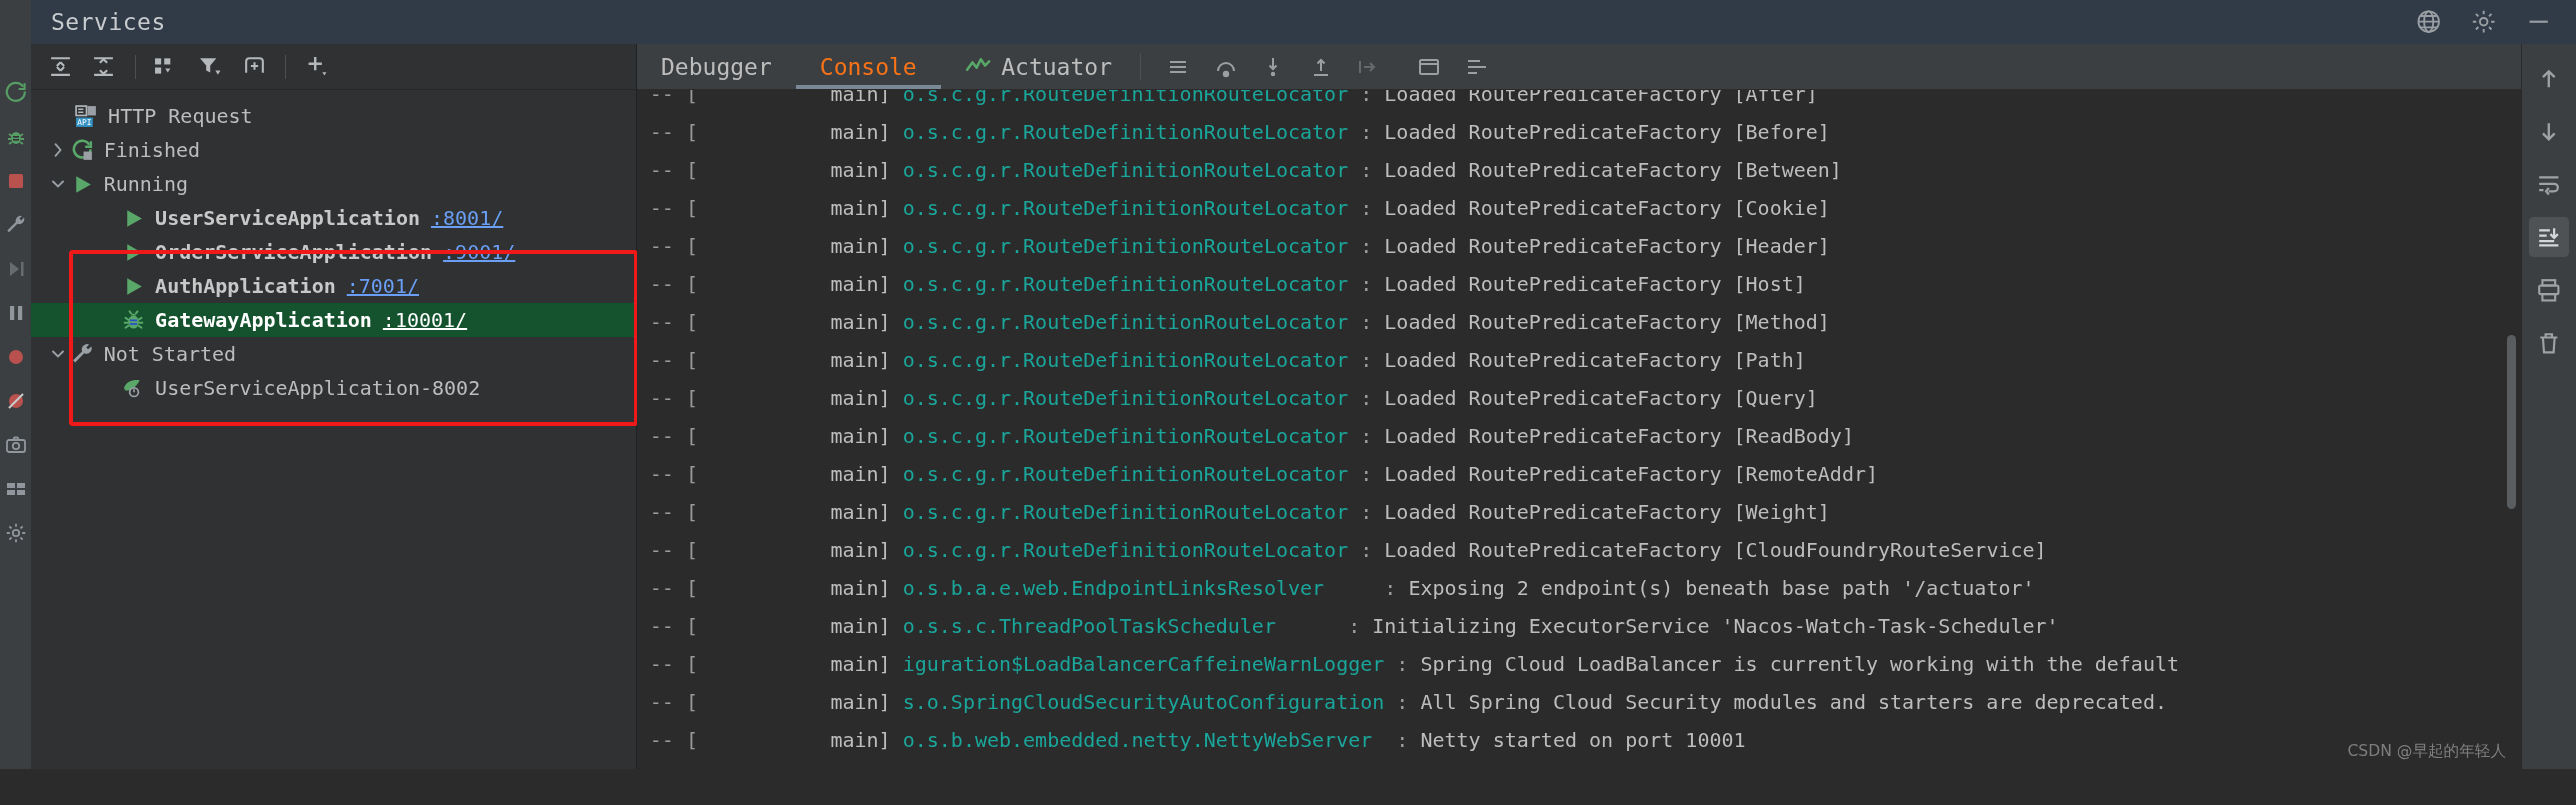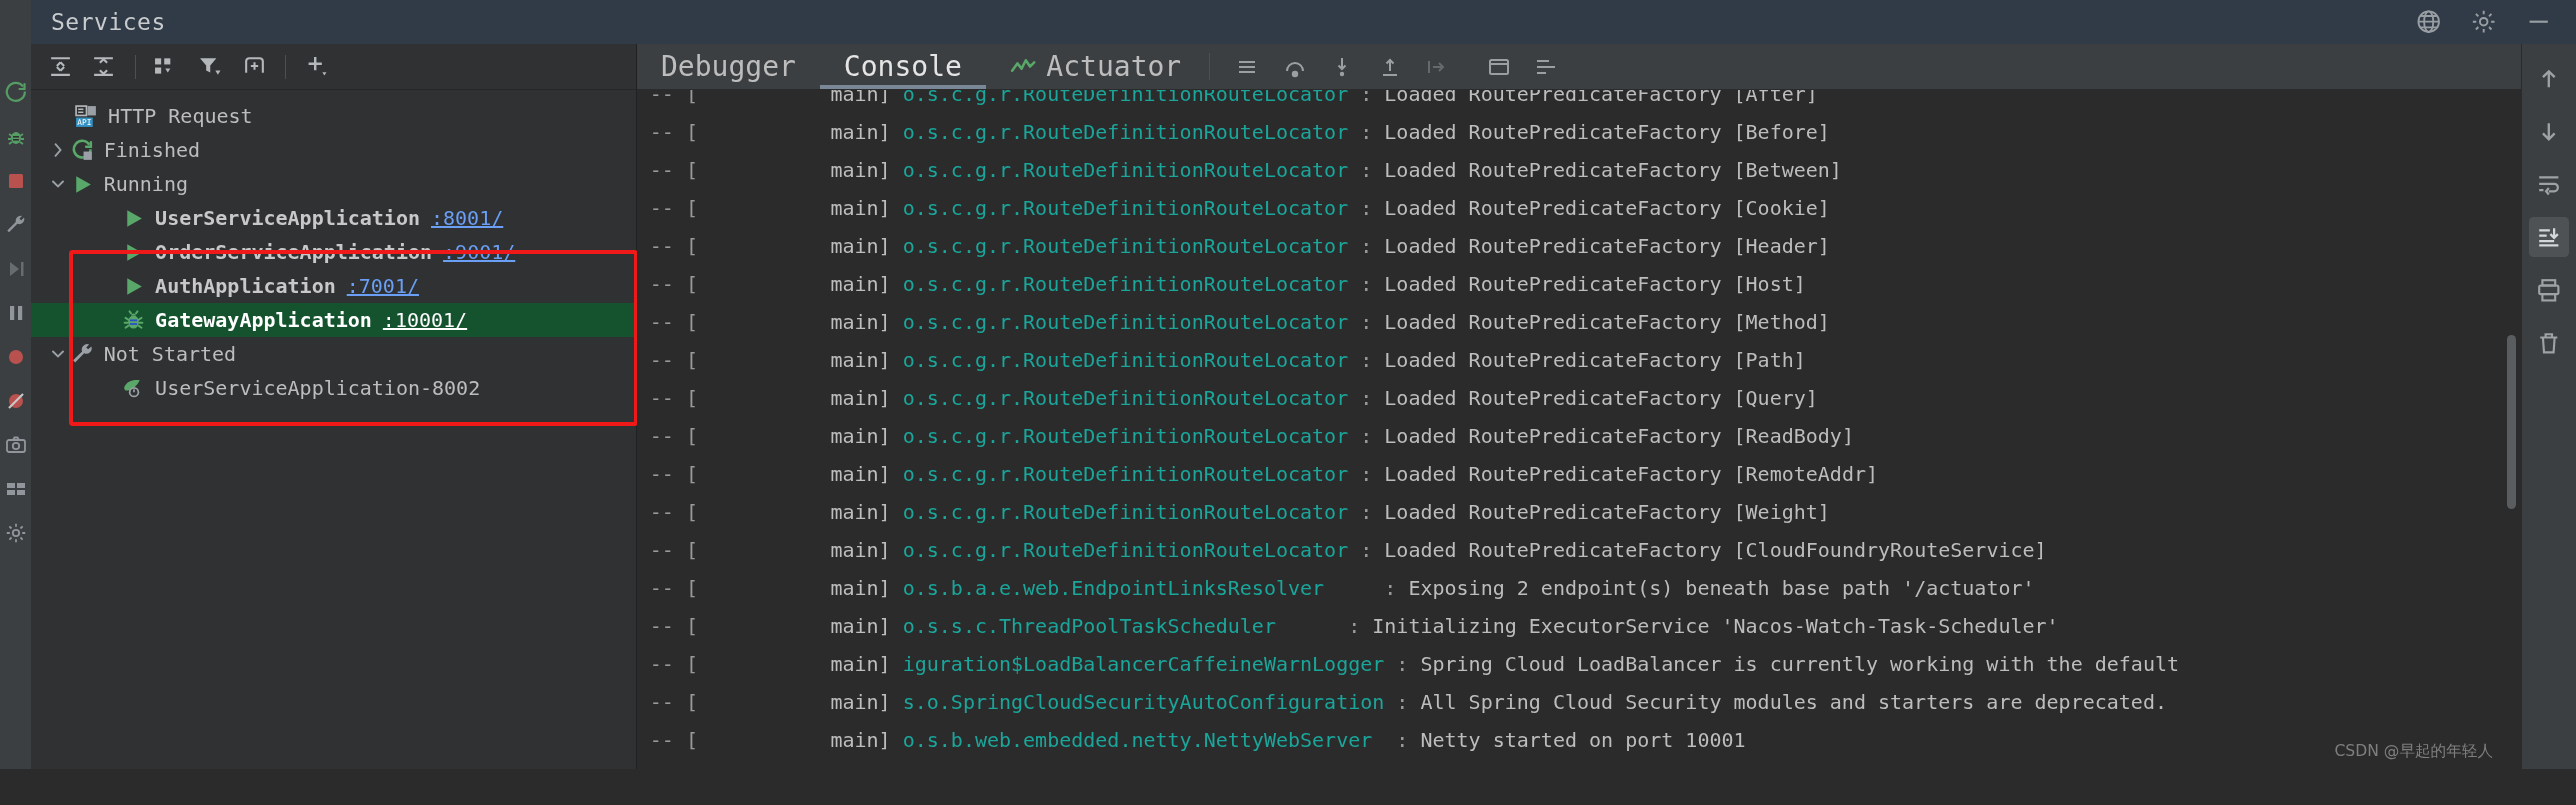--- a/index.html
+++ b/index.html
@@ -75,23 +75,23 @@
   }
 
   
   .console-wrap { flex: 1 1 auto; display: flex; flex-direction: column; min-width: 0; background: #2b2b2b; }
   .tabbar {
     height: 46px; flex: 0 0 46px; display: flex; align-items: stretch;
     background: #3c3f41; border-bottom: 0.9px solid #2b2b2b;
   }
   .tab {
     display: flex; align-items: center; padding: 0 24px; color: #bdbdbd;
-    font-size: 28px; position: relative; font-family: "DejaVu Sans Mono", monospace; gap: 9.1px;
-  }
-  .tab.active { color: #e5e5e5; }
+    font-size: 23px; position: relative; font-family: "DejaVu Sans Mono", monospace; gap: 9.1px;
+  }
+  .tab.active { color: #f97316; }
   .tab.active::after {
     content: ""; position: absolute; left: 0; right: 0; bottom: 0; height: 3.7px; background: #7a8796;
   }
   .tabbar .tb-sep { width: 0.9px; background: #4d5052; margin: 9.1px 3.7px; }
   .tabbar .tools { display: flex; align-items: center; gap: 5.5px; padding-left: 12.8px; }
   .tool { width: 42px; height: 37px; display: flex; align-items: center; justify-content: center; opacity: .8; }
   .tool.dim { opacity: .35; }
 
   .console {
     flex: 1 1 auto; position: relative; overflow: hidden;
@@ -114,21 +114,21 @@
 
   
   .cbar {
     width: 55px; flex: 0 0 55px; background: #3c3f41; border-left: 0.9px solid #2b2b2b;
     display: flex; flex-direction: column; align-items: center; padding-top: 14.6px; gap: 12.8px;
   }
   .cbar .cb { width: 40px; height: 40px; display: flex; align-items: center; justify-content: center; opacity: .82; border-radius: 4.6px; }
   .cbar .cb.on { background: #4e5254; opacity: 1; }
 
   .watermark {
-    position: absolute; right: 28px; bottom: 7.3px; color: #8d8d8d;
+    position: absolute; right: 15px; bottom: 7.3px; color: #8d8d8d;
     font-size: 15.6px; font-family: "DejaVu Sans", sans-serif; opacity: .85;
   }
 </style>
 </head>
 <body>
 
 <div id="app">
 
   <div class="titlebar">
     <div class="stripe"></div>

